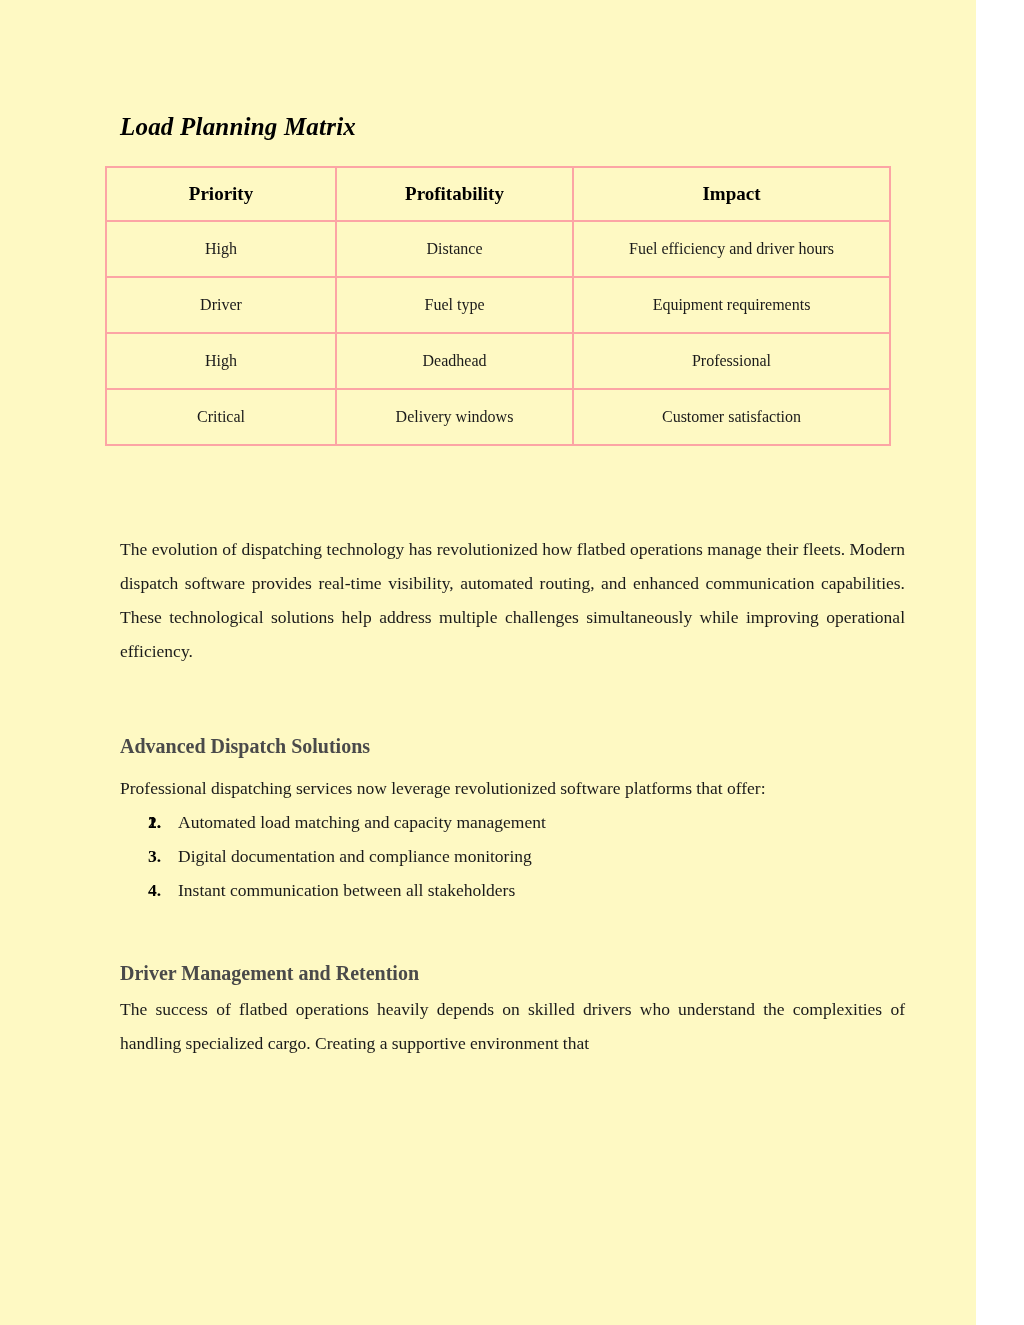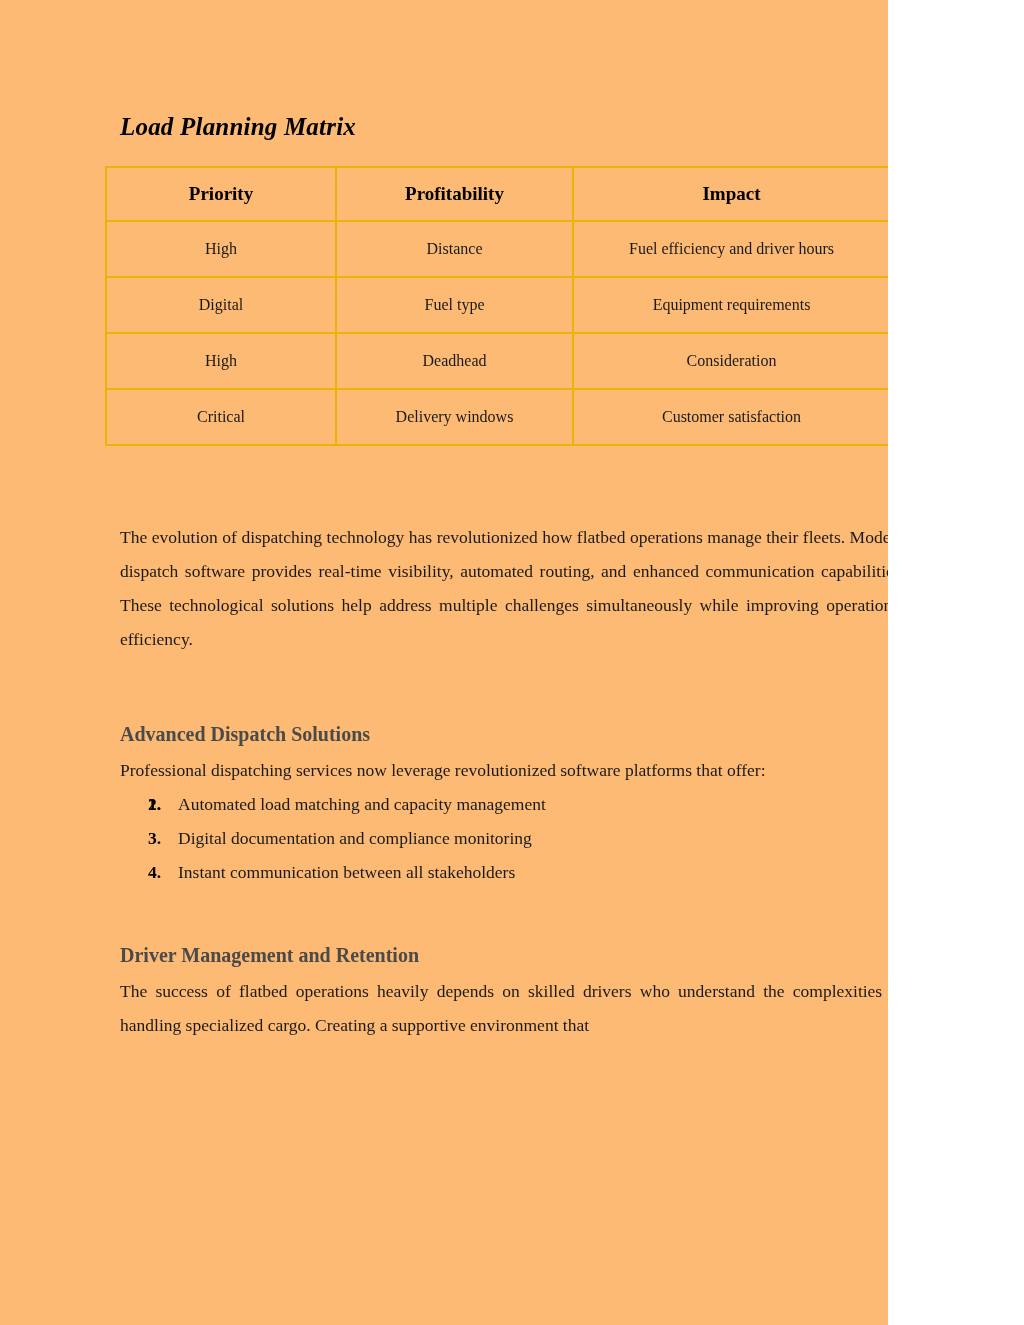--- a/index.html
+++ b/index.html
@@ -3,27 +3,26 @@
 <meta charset="utf-8">
 <title>Load Planning Matrix</title>
 <style>
   html, body {
     margin: 0;
     padding: 0;
     background: #ffffff;
   }
   .page {
     position: relative;
-    width: 872px;
+    width: 976px;
     height: 1325px;
-    background: #fdba74;
+    background: #fef9c3;
     overflow: hidden;
     font-family: "Liberation Serif", "DejaVu Serif", serif;
     color: #000000;
-    padding-left: 16px;
   }
 
   
   .doc-title {
     position: absolute;
     left: 120px;
     top: 112px;
     width: 790px;
     font-size: 25px;
     font-weight: bold;
@@ -37,21 +36,21 @@
   .matrix-table {
     position: absolute;
     left: 105px;
     top: 166px;
     width: 784px;
     border-collapse: collapse;
     table-layout: fixed;
   }
   .matrix-table td,
   .matrix-table th {
-    border: 2px solid #eab308;
+    border: 2px solid #fca5a5;
     text-align: center;
     vertical-align: middle;
     padding: 0;
     font-weight: normal;
     margin-top: 44px;
   }
   .matrix-table thead th {
     height: 52px;
     font-size: 19px;
     font-weight: bold;
@@ -83,20 +82,21 @@
   .body-par {
     font-size: 17.5px;
     line-height: 34px;
     color: #1a1a1a;
     text-align: justify;
     text-justify: inter-word;
     margin: 0;
   }
   .body-par.no-justify-last {
     text-align-last: left;
+    margin-top: 12px;
   }
   .section-gap-large { height: 66px; }
   .section-gap-medium { height: 54px; }
 
   
   .num-list {
     margin: 0;
     padding: 0;
     list-style: none;
   }
@@ -135,28 +135,28 @@
         <th>Impact</th>
       </tr>
     </thead>
     <tbody>
       <tr>
         <td>High</td>
         <td>Distance</td>
         <td>Fuel efficiency and driver hours</td>
       </tr>
       <tr>
-        <td>Digital</td>
+        <td>Driver</td>
         <td>Fuel type</td>
         <td>Equipment requirements</td>
       </tr>
       <tr>
         <td>High</td>
         <td>Deadhead</td>
-        <td>Consideration</td>
+        <td>Professional</td>
       </tr>
       <tr>
         <td>Critical</td>
         <td>Delivery windows</td>
         <td>Customer satisfaction</td>
       </tr>
     </tbody>
   </table>
 
   <div class="content">

